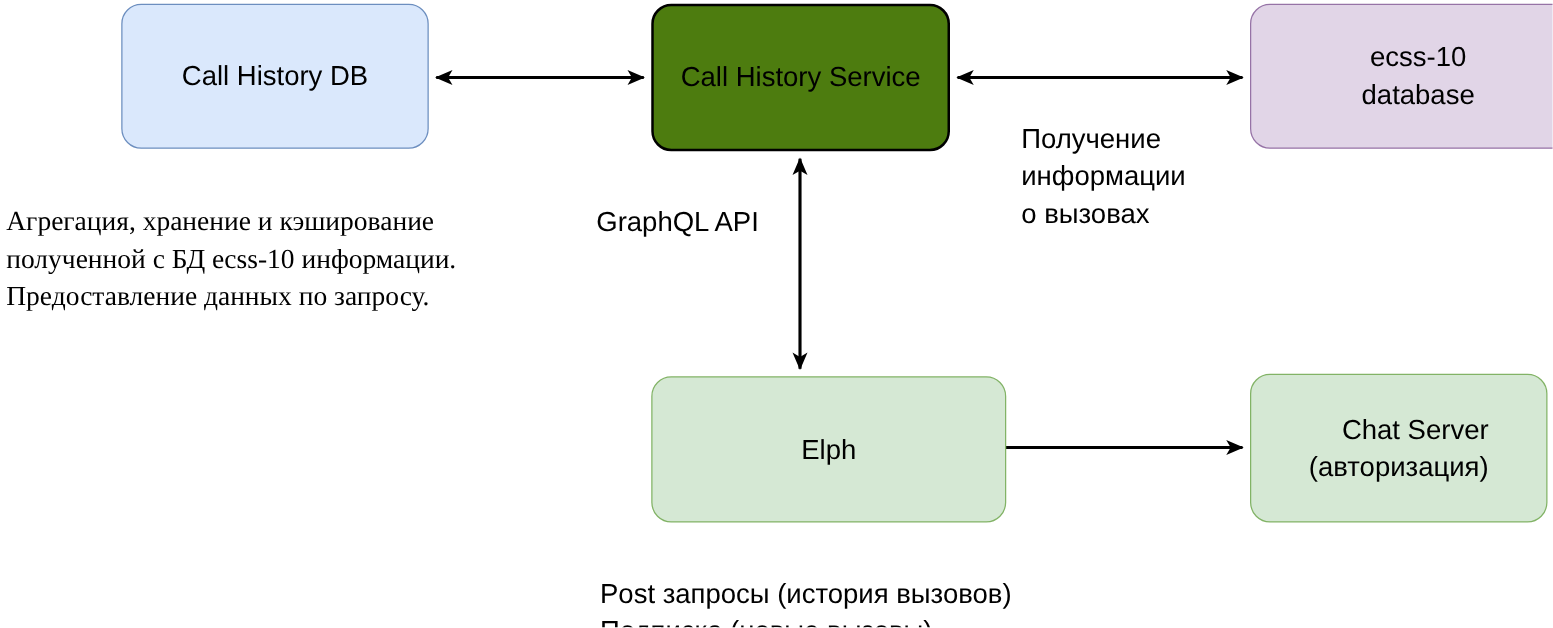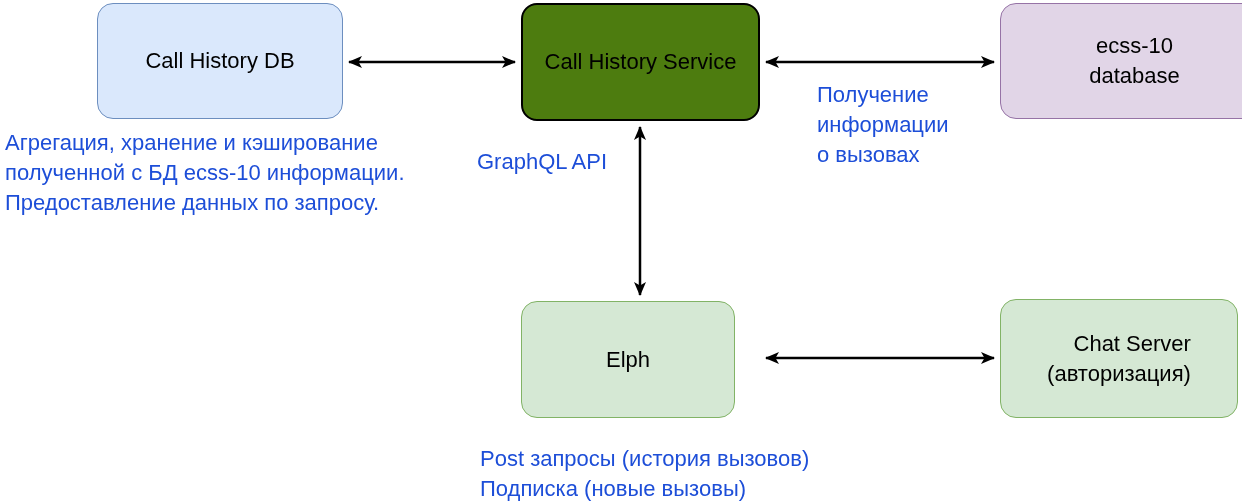--- a/index.html
+++ b/index.html
@@ -26,44 +26,45 @@
     font-size: 22px;
     line-height: 30px;
     color: #000000;
     white-space: pre-line;
     box-sizing: border-box;
     border: 1.6px solid #999;
   }
   .node-db        { left: 97px;   top: 3px;   width: 246px; height: 116px; }
   .node-service   { left: 521px;  top: 3px;   width: 239px; height: 118px; border-width: 2.4px; }
   .node-ecss      { left: 1000px; top: 3px;   width: 269px; height: 116px; }
-  .node-elph      { left: 521px;  top: 301px; width: 214px; height: 117px; }
+  .node-elph      { left: 521px;  top: 301px; width: 284px; height: 117px; }
   .node-chat      { left: 1000px; top: 299px; width: 238px; height: 119px; text-align: right; }
   .edge-layer {
     position: absolute;
     left: 0; top: 0;
     width: 1242px;
     height: 502px;
     pointer-events: none;
   }
   .edge-layer line {
     stroke: #000000;
     stroke-width: 2.5px;
   }
   .label {
     position: absolute;
     font-size: 22px;
     line-height: 30px;
-    color: #1d4ed8;
+    color: #000000;
     white-space: pre-line;
+    margin-top: 16px;
   }
   .label-graphql   { left: 477px; top: 147px; }
   .label-poluchenie{ left: 817px; top: 80px;  }
   .label-authtoken { left: 837px; top: 327px; }
-  .label-aggregation { left: 5px;  top: 128px; }
+  .label-aggregation { left: 5px;  top: 146px; font-family: Liberation Serif, serif; }
   .label-post      { left: 480px; top: 444px; }
 </style>
 </head>
 <body>
 
 <div class="canvas">
 
   <svg class="edge-layer" width="1242" height="502" viewBox="0 0 1242 502" xmlns="http://www.w3.org/2000/svg">
     <defs>
       <marker id="arrowhead" markerUnits="userSpaceOnUse" markerWidth="16" markerHeight="14" refX="14" refY="7" orient="auto-start-reverse">

